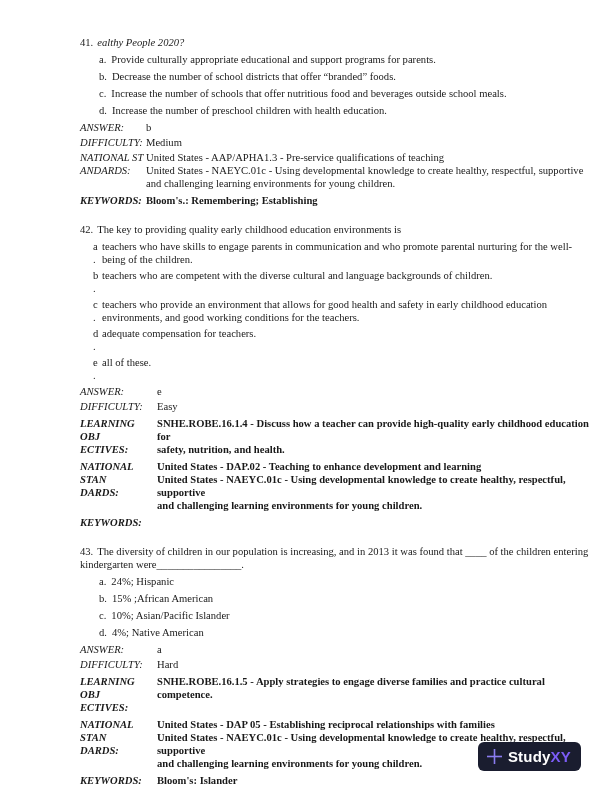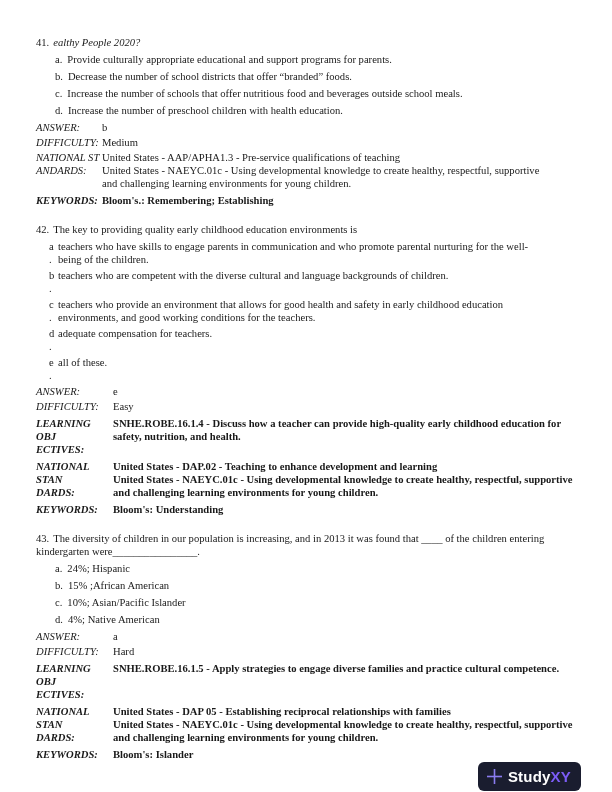--- a/index.html
+++ b/index.html
@@ -6,21 +6,21 @@
   body {
     width: 612px; height: 792px;
     background: #ffffff;
     position: relative;
     overflow: hidden;
     font-family: "Liberation Serif", serif;
     font-size: 10.6px;
     line-height: 13px;
     color: #191919;
   }
-  .page { padding: 36px 19px 0 36px; }
+  .page { padding: 36px 19px 0 36px; margin-left: 44px; }
 
   .question { margin-bottom: 16px; }
   .qpara { margin: 0 0 4px 0; white-space: pre-line; }
   .qnum { margin-right: 4px; }
   .q-italic { font-style: italic; }
 
   .options { margin: 0 0 0 19px; padding: 0; }
   .options.tight { margin-left: 13px; }
   .option { display: flex; margin: 0 0 4px 0; }
   .option .letter { flex: 0 0 auto; white-space: pre-line; }
@@ -31,21 +31,21 @@
 
   .meta-row { display: flex; margin: 0 0 2px 0; }
   .meta-label { flex: 0 0 auto; font-style: italic; white-space: pre-line; }
   .w65 .meta-label { width: 66px; }
   .w76 .meta-label { width: 77px; }
   .meta-value { flex: 1; white-space: pre-line; }
   .mt4  { margin-top: 4px; font-weight: bold; }
   .mt15 { margin-top: 15px; }
 
   .logo {
-    position: absolute; right: 31px; bottom: 1px;
+    position: absolute; right: 31px; bottom: 21px;
     height: 29px;
     background: #1a1d2f;
     border-radius: 6px;
     display: flex; align-items: center;
     padding: 0 10px 0 8px;
   }
   .logo svg { margin-right: 5px; display: block; }
   .logo .brand {
     font-family: "Liberation Sans", sans-serif;
     font-weight: 700; font-size: 15px; letter-spacing: 0.2px;
@@ -150,21 +150,20 @@
         </div>
       <div class="meta-row mt4">
           <div class="meta-label">NATIONAL STAN
 DARDS:</div>
           <div class="meta-value">United States - DAP.02 - Teaching to enhance development and learning
 United States - NAEYC.01c - Using developmental knowledge to create healthy, respectful, supportive
 and challenging learning environments for young children.</div>
         </div>
       <div class="meta-row mt4">
           <div class="meta-label">KEYWORDS:</div>
-          <div class="meta-value">Bloom's: Understanding</div>
         </div>
     </div>
   </section>
 
   <section class="question">
     <p class="qpara"><span class="qnum">43.</span><span>The diversity of children in our population is increasing, and in 2013 it was found that ____ of the  children entering
 kindergarten were________________.</span></p>
     <div class="options">
       <div class="option simple">
           <span class="letter">a.</span>

